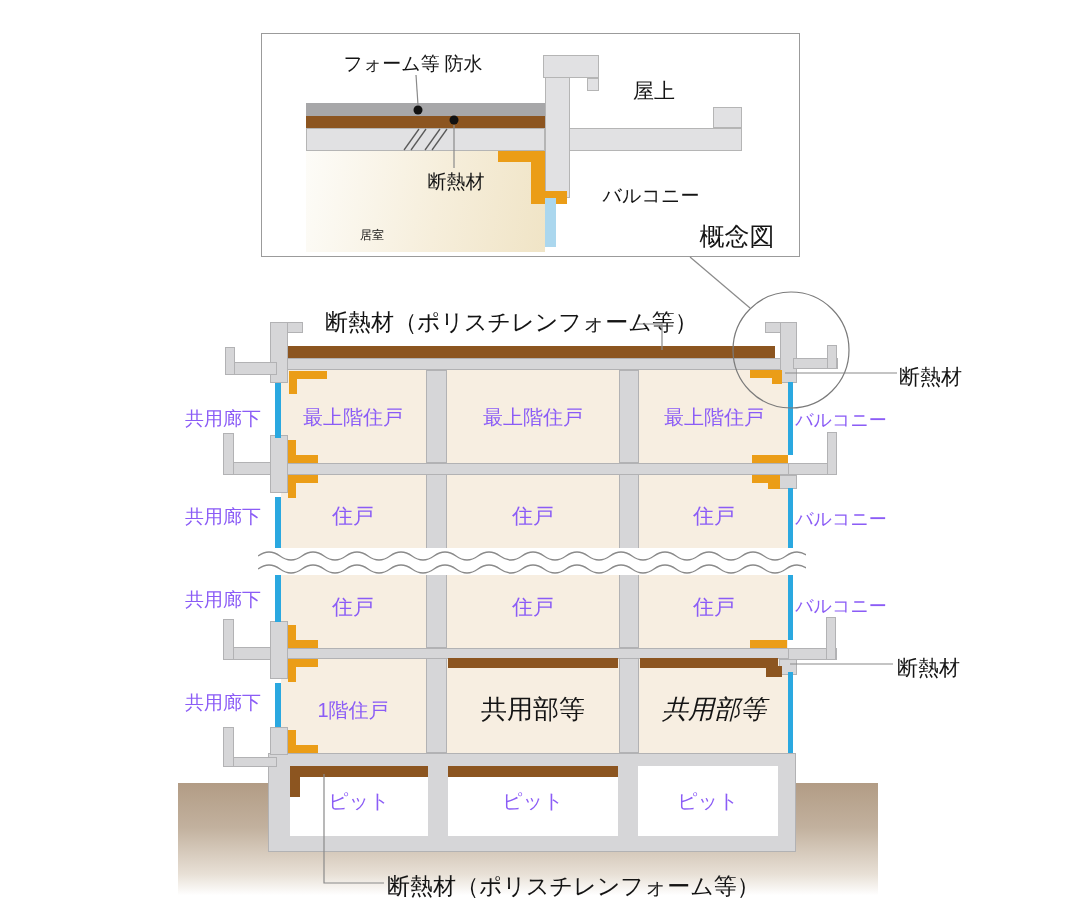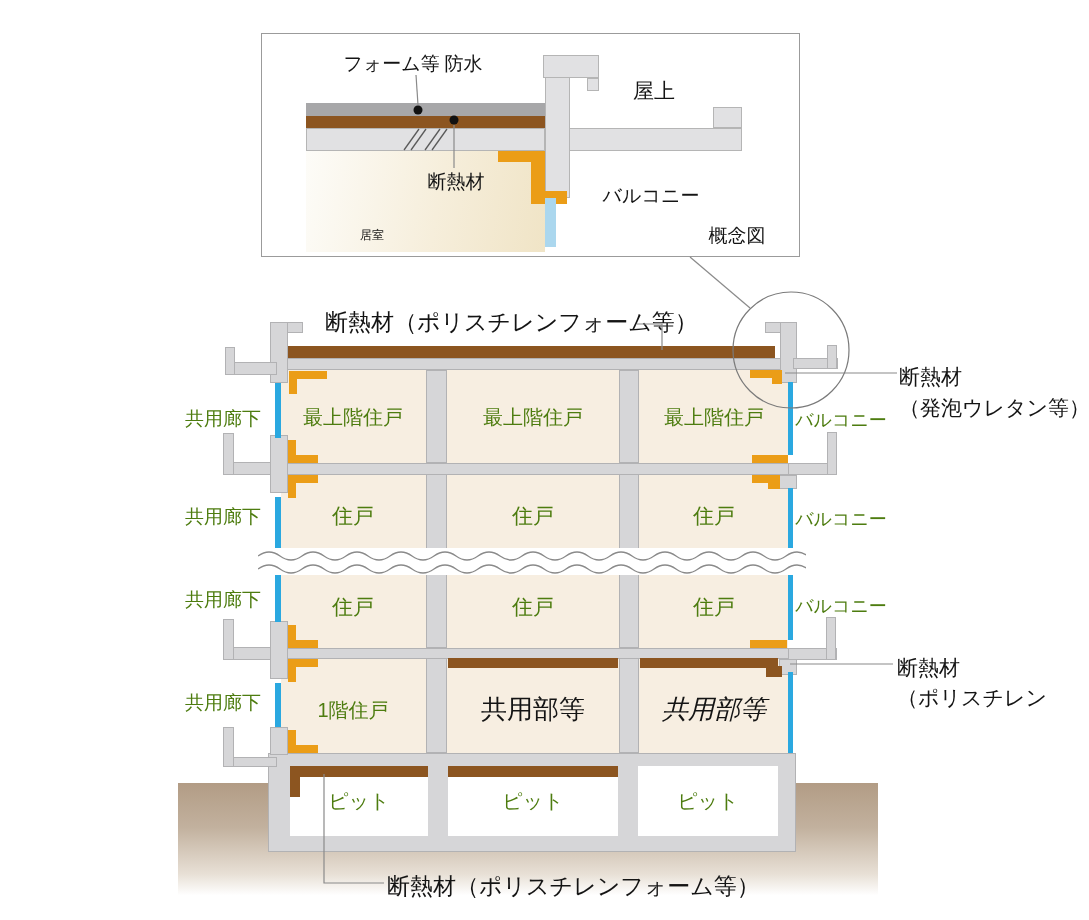--- a/index.html
+++ b/index.html
@@ -11,21 +11,21 @@
   .asph{background:#a7a7a9;}
   .br{background:#8c5520;}
   .or{background:#eb9d17;}
   .cream{background:#f7eee1;}
   .gl{background:#2aa8e0;}
   .sash{background:#abd7ee;}
   .pitbox{background:#ffffff;}
   .ground{background:linear-gradient(180deg,#b29c85 0%,#c2b19e 38%,#e8e0d6 78%,#ffffff 96%);}
   .roomgrad{background:linear-gradient(100deg,#fdfcf8 0%,#f6eedb 55%,#f0e4c6 100%);}
   .lbl{position:absolute;transform:translate(-50%,-50%);white-space:nowrap;
-       font-family:"Liberation Sans","DejaVu Sans",sans-serif;color:#4d7c0f;}
+       font-family:"Liberation Sans","DejaVu Sans",sans-serif;color:#8b5cf6;}
   .lbls{position:absolute;transform:translate(-50%,-50%);white-space:nowrap;
        font-family:"Liberation Serif","DejaVu Serif",serif;color:#141414;}
   .ann{position:absolute;white-space:nowrap;
        font-family:"Liberation Serif","DejaVu Serif",serif;color:#141414;}
   svg.overlay{position:absolute;left:0;top:0;pointer-events:none;}
   #inset-box{background:#fff;border:1px solid #9b9b9b;box-sizing:border-box;}
   #wavy{background:#fff;}
 </style>
 </head>
 <body>
@@ -144,25 +144,23 @@
   <div class="lbl" style="left:223px;top:600px;font-size:19px;">共用廊下</div>
   <div class="lbl" style="left:223px;top:703px;font-size:19px;">共用廊下</div>
   <div class="lbl" style="left:841px;top:420px;font-size:18px;">バルコニー</div>
   <div class="lbl" style="left:841px;top:519px;font-size:18px;">バルコニー</div>
   <div class="lbl" style="left:841px;top:606px;font-size:18px;">バルコニー</div>
 
   <div class="ann" style="left:325px;top:307px;font-size:23px;">断熱材（ポリスチレンフォーム等）</div>
   <div class="ann" style="left:387px;top:871px;font-size:23px;">断熱材（ポリスチレンフォーム等）</div>
   <div class="ann" style="left:899px;top:362px;font-size:21px;line-height:31px;">
     <div>断熱材</div>
-    <div>（発泡ウレタン等）</div>
   </div>
   <div class="ann" style="left:897px;top:653px;font-size:21px;line-height:30px;">
     <div>断熱材</div>
-    <div>（ポリスチレン</div>
   </div>
 
   <div class="a" id="inset-box" style="left:261px;top:33px;width:539px;height:224px;"></div>
   <div class="a roomgrad" style="left:306px;top:150px;width:239px;height:102px;"></div>
   <div class="a ci" style="left:306px;top:128px;width:239px;height:23px;"></div>
   <div class="a asph" style="left:306px;top:103px;width:239px;height:14px;"></div>
   <div class="a br" style="left:306px;top:116px;width:239px;height:12px;"></div>
   <div class="a ci" style="left:545px;top:57px;width:25px;height:141px;"></div>
   <div class="a ci" style="left:543px;top:55px;width:56px;height:23px;"></div>
   <div class="a ci" style="left:587px;top:78px;width:12px;height:13px;"></div>
@@ -171,21 +169,21 @@
   <div class="a or" style="left:498px;top:151px;width:47px;height:11px;"></div>
   <div class="a or" style="left:531px;top:162px;width:14px;height:31px;"></div>
   <div class="a or" style="left:531px;top:191px;width:36px;height:13px;"></div>
   <div class="a sash" style="left:545px;top:198px;width:11px;height:49px;"></div>
 
   <div class="lbls" style="left:413px;top:64px;font-size:19px;">フォーム等 防水</div>
   <div class="lbls" style="left:456px;top:182px;font-size:19px;">断熱材</div>
   <div class="lbls" style="left:372px;top:207px;font-size:12px;margin-top:28px;">居室</div>
   <div class="lbls" style="left:654px;top:91px;font-size:21px;">屋上</div>
   <div class="lbls" style="left:651px;top:196px;font-size:19px;">バルコニー</div>
-  <div class="lbls" style="left:737px;top:236px;font-size:19px;">概念図</div>
+  <div class="lbls" style="left:737px;top:236px;font-size:25px;">概念図</div>
 
   <svg class="overlay" width="1089" height="920">
     <g stroke="#8a8a8a" stroke-width="1.2" fill="none">
       <path d="M690,257 L750,308"></path>
       <path d="M637,324 L662,324 L662,350"></path>
       <path d="M785,373 L897,373"></path>
       <path d="M790,664 L893,664"></path>
       <path d="M324,774 L324,883 L384,883"></path>
       <path d="M416,75 L418,105"></path>
       <path d="M454,125 L454,168"></path>

